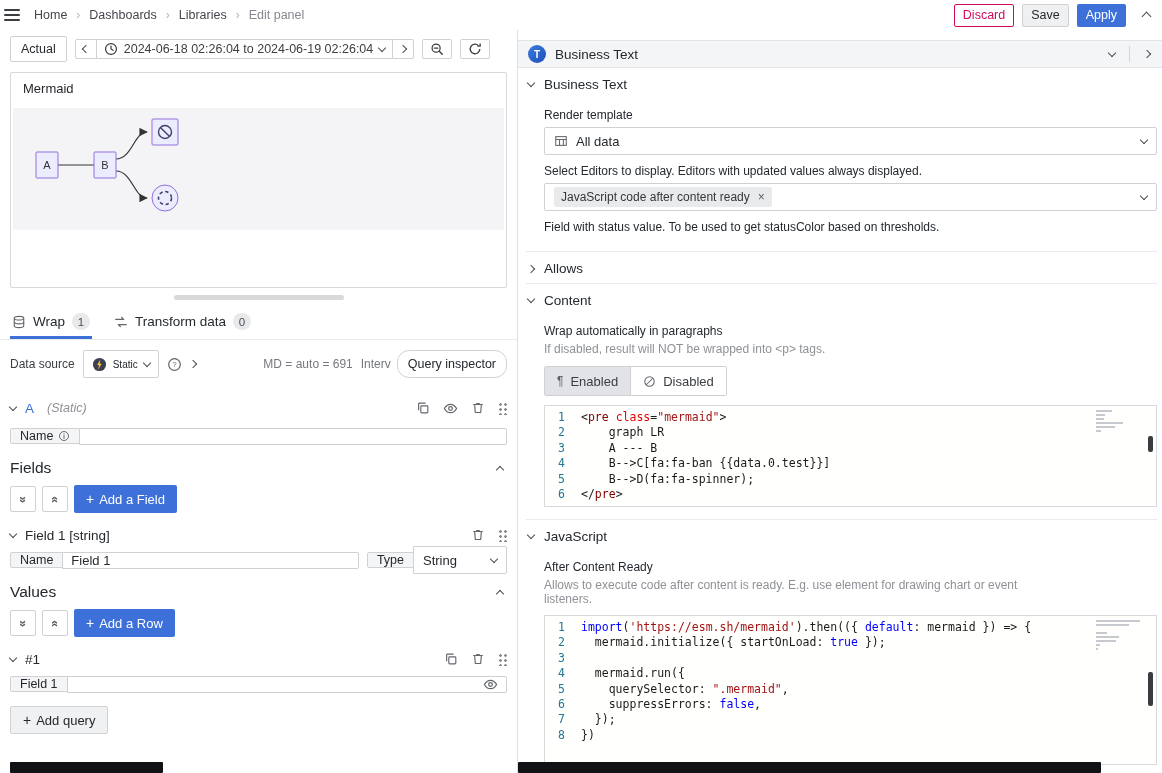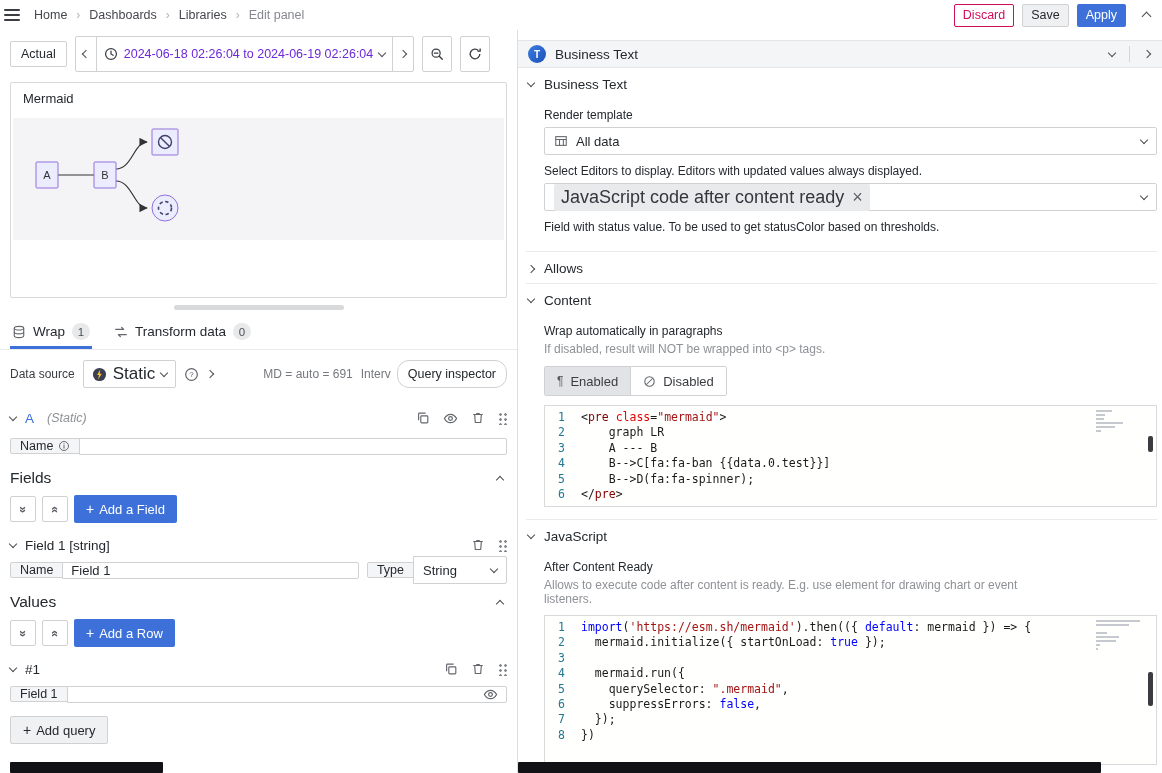--- a/index.html
+++ b/index.html
@@ -32,21 +32,21 @@
   .btn-secondary{background:#eff0f1;border-color:#d0d1d3;color:#24292e}
   .btn-primary{background:#3d71d9;color:#fff}
   .icon-btn{width:24px;height:24px;display:inline-flex;align-items:center;justify-content:center}
 
   .workspace{flex:1;display:flex;overflow:hidden}
   .left-col{width:517px;position:relative;overflow:hidden}
   .right-col{flex:1;position:relative;border-left:1px solid #dcdedf;padding-top:10px;display:flex;flex-direction:column;overflow:hidden}
 
   
   .toolbar{display:flex;align-items:center;gap:8px;padding:6px 10px 4px}
-  .tbtn{height:36px;border:1px solid #d0d1d3;background:#fff;border-radius:2px;display:inline-flex;align-items:center;gap:6px;padding:7px 7px;font-size:12.5px;font-weight:500;color:#6d28d9}
+  .tbtn{height:20px;border:1px solid #d0d1d3;background:#fff;border-radius:2px;display:inline-flex;align-items:center;gap:6px;padding:7px 7px;font-size:12.5px;font-weight:500;color:#404040}
   .btn-outline{height:26px;border:1px solid #d0d1d3;background:#fff;border-radius:2px;padding:0 10px;font-size:12.5px;color:#24292e}
   .time-group{display:flex}
   .time-group .tbtn{border-radius:0;margin-left:-1px}
   .time-group .tbtn:first-child{border-radius:2px 0 0 2px;margin-left:0}
   .time-group .tbtn:last-child{border-radius:0 2px 2px 0}
 
   
   .panel-card{margin:6px 10px 0;height:216px;border:1px solid #d8d9da;border-radius:2px;background:#fff;padding:6px 0;overflow:hidden}
   .panel-title{padding:2px 12px;font-size:13px;color:#1f2227}
   .diagram{margin:10px 2px 0;height:122px;background:#f4f4f7}
@@ -54,21 +54,21 @@
 
   
   .tabsbar{display:flex;gap:20px;padding:0 10px;height:33px;border-bottom:1px solid #e9eaec}
   .tab{display:flex;align-items:center;gap:7px;font-size:13.5px;font-weight:500;color:#24292e;border-bottom:3px solid transparent;padding:0 2px;cursor:pointer}
   .tab.active{border-bottom-color:#3d71d9}
   .count{background:#e8e9eb;border-radius:9px;min-width:18px;height:17px;display:inline-flex;align-items:center;justify-content:center;font-size:11.5px;font-weight:500;color:#4b4e54;padding:0 5px}
 
   
   .ds-row{display:flex;align-items:center;gap:8px;margin:10px 10px 0}
   .ds-label{font-size:12px;color:#3a3d42;flex:none}
-  .ds-picker{height:28px;border:1px solid #d0d1d3;background:#fff;border-radius:2px;display:inline-flex;align-items:center;gap:6px;padding:0 8px;font-size:17px}
+  .ds-picker{height:28px;border:1px solid #d0d1d3;background:#fff;border-radius:2px;display:inline-flex;align-items:center;gap:6px;padding:0 8px;font-size:10px}
   .ds-stats{font-size:12px;color:#75787e;white-space:nowrap}
   .ds-stats.first{margin-left:auto}
   .qi-btn{height:28px;border:1px solid #d0d1d3;background:#fff;border-radius:12px;padding:0 10px;font-size:12.5px;font-weight:500;margin-left:-2px}
 
   
   .query-block{margin:0 10px;padding-top:16px}
   .row-head{display:flex;align-items:center;gap:9px;height:28px}
   .refid{color:#3d71d9;font-weight:500;font-size:13.5px}
   .qtype{font-style:italic;color:#8e9196;font-size:12.5px;margin-left:4px}
   .row-icons{margin-left:auto;display:flex;align-items:center;gap:13px;color:#63666c}
@@ -102,21 +102,21 @@
   .options{flex:1;overflow:hidden;padding:0 5px 0 8px}
   .opt-section + .opt-section{border-top:1px solid #e9eaec}
   .opt-head{display:flex;align-items:center;gap:10px;padding:9px 0 7px 2px;cursor:pointer}
   .opt-title{font-size:13.5px;font-weight:500}
   .opt-body{padding:0 0 12px 18px}
   .f-label{font-size:12px;font-weight:500;color:#24292e;margin:9px 0 5px}
   .f-desc{font-size:12px;color:#8e9196;margin:-1px 0 6px;line-height:14px}
   .wrapdesc{max-width:490px}
   .select-box.wide{width:100%;display:flex}
   .placeholder{color:#9b9ea3}
-  .tag{background:#e9eaec;border-radius:2px;padding:3px 7px;font-size:18px;display:inline-flex;align-items:flex-start;gap:8px;color:#33363b}
+  .tag{background:#e9eaec;border-radius:2px;padding:3px 7px;font-size:12px;display:inline-flex;align-items:flex-start;gap:8px;color:#33363b}
   .tag .x{color:#5e6167;cursor:pointer}
   .radio-group{display:inline-flex;border:1px solid #d0d1d3;border-radius:2px;overflow:hidden;margin-top:4px}
   .radio{display:inline-flex;align-items:center;gap:7px;height:28px;padding:0 12px;font-size:13px;font-weight:500;background:#fff;color:#3a3d42}
   .radio + .radio{border-left:1px solid #d0d1d3}
   .radio.active{background:#e2e3e6}
   .pilcrow{font-size:12px;color:#585c62}
 
   
   .code-editor{position:relative;border:1px solid #d8d9da;background:#fffffe;margin-top:9px;font-family:"DejaVu Sans Mono",monospace;font-size:11.5px;overflow:hidden}
   .code-lines{padding:4px 0}

